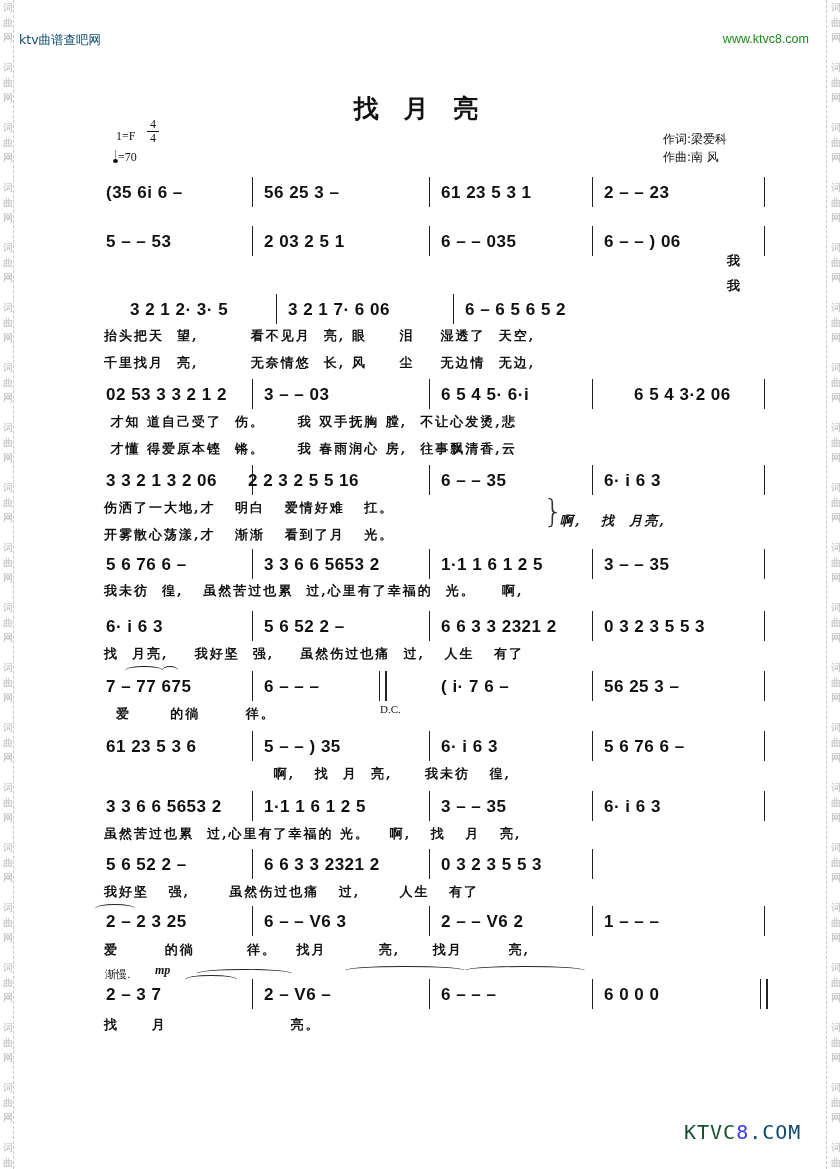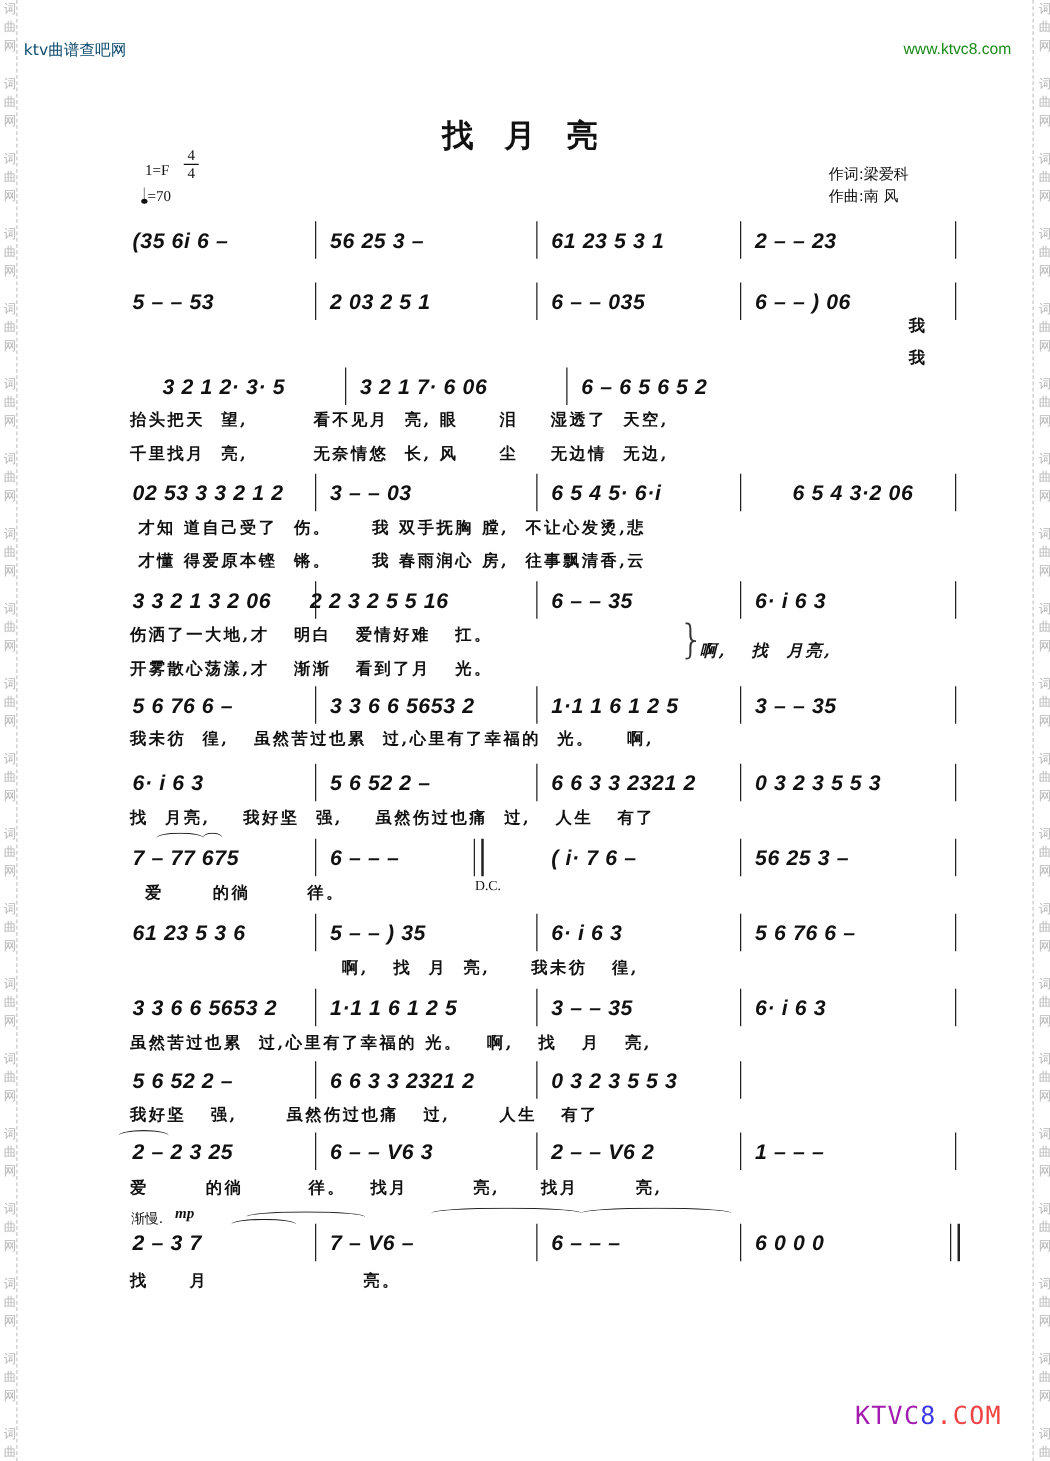--- a/index.html
+++ b/index.html
@@ -39,21 +39,21 @@
   .timesig .bar { border-top:1px solid #111; }
   .tempo { position:absolute; left:115px; top:150px; font-size:12px; font-family:"Liberation Serif", serif; }
   .tempo .note-stem { display:inline-block; width:1px; height:13px; background:#999; vertical-align:-2px; margin-right:1px;}
   .tempo .note-head { display:inline-block; width:5px; height:4px; background:#111; border-radius:50%; margin-left:-4px; vertical-align:-2px;}
   .credits {
     position:absolute; left:663px; top:130px; font-size:12px; line-height:18px;
     font-family:"DejaVu Sans", sans-serif;
   }
 
   .row {
-    position:absolute; left:104px; width:660px; height:26px;font-style:italic;
+    position:absolute; left:104px; width:660px; height:26px;
   }
   .notes {
     position:absolute; left:0; top:0; white-space:pre;
     font-family:"Liberation Sans", sans-serif; font-weight:bold; font-size:17px;
     letter-spacing:0.5px;
   }
   .barline { position:absolute; top:-6px; width:1px; height:30px; background:#222; }
   .dblbar { position:absolute; top:-6px; width:5px; height:30px; border-left:1px solid #222; border-right:2px solid #222; }
   .lyric {
     position:absolute; left:104px; white-space:pre;
@@ -424,34 +424,34 @@
       <div class="barline" style="left: 325px;"></div>
       <span class="notes" style="left: 337px;">2 – – V6 2</span>
       <div class="barline" style="left: 488px;"></div>
       <span class="notes" style="left: 500px;">1 – – –</span>
       <div class="barline" style="left: 660px;"></div>
     </div>
     <div class="lyric" style="top: 941px;">爱       的徜        徉。   找月        亮,     找月       亮,</div>
     <div class="row" style="top: 985px;">
       <span class="notes" style="left: 2px;">2 – 3 7</span>
       <div class="barline" style="left: 148px;"></div>
-      <span class="notes" style="left: 160px;">7 – V6 –</span>
+      <span class="notes" style="left: 160px;">2 – V6 –</span>
       <div class="barline" style="left: 325px;"></div>
       <span class="notes" style="left: 337px;">6 – – –</span>
       <div class="barline" style="left: 488px;"></div>
       <span class="notes" style="left: 500px;">6 0 0 0</span>
       <div class="dblbar" style="left: 656px;"></div>
     </div>
     <div class="lyric" style="top: 1016px;">找     月                   亮。</div>
     <div class="tempo-mark" style="left: 105px; top: 967px;">渐慢.</div>
-    <div class="dyn" style="left: 140px; top: 963px;">mp</div>
+    <div class="dyn" style="left: 155px; top: 963px;">mp</div>
     <div class="slur" style="left: 197px; top: 969px; width: 95px;"></div>
     <div class="slur" style="left: 185px; top: 975px; width: 52px;"></div>
     <div class="slur" style="left: 345px; top: 966px; width: 120px;"></div>
     <div class="slur" style="left: 465px; top: 966px; width: 120px;"></div>
     <div class="slur" style="left: 95px; top: 904px; width: 40px;"></div>
     <div class="slur" style="left: 125px; top: 666px; width: 38px;"></div>
     <div class="slur" style="left: 162px; top: 666px; width: 16px;"></div>
   </div>
 
 <div class="logo">
-  <span style="color:#a21caf">KTVC</span><span style="color:#3a3ae8">8</span><span style="color:#ef4444">.COM</span>
+  <span style="color:#14532d">KTVC</span><span style="color:#3a3ae8">8</span><span style="color:#0c4a6e">.COM</span>
 </div>
 
 </body></html>

